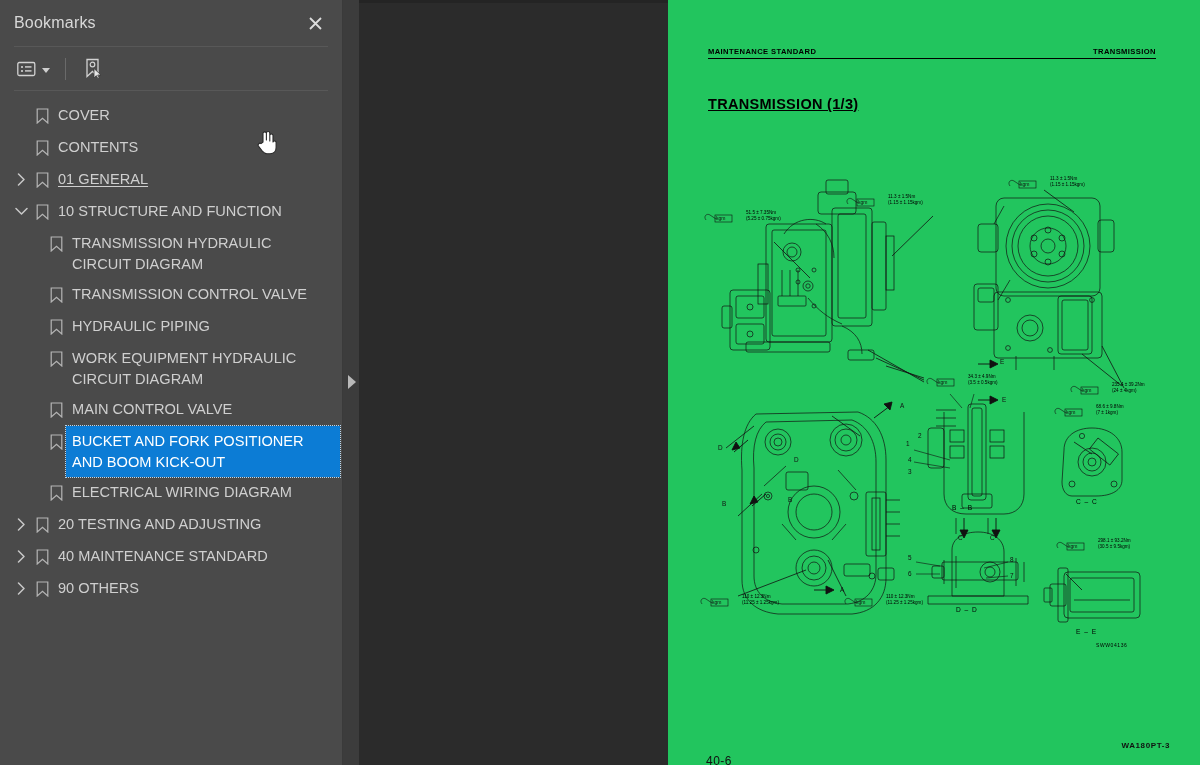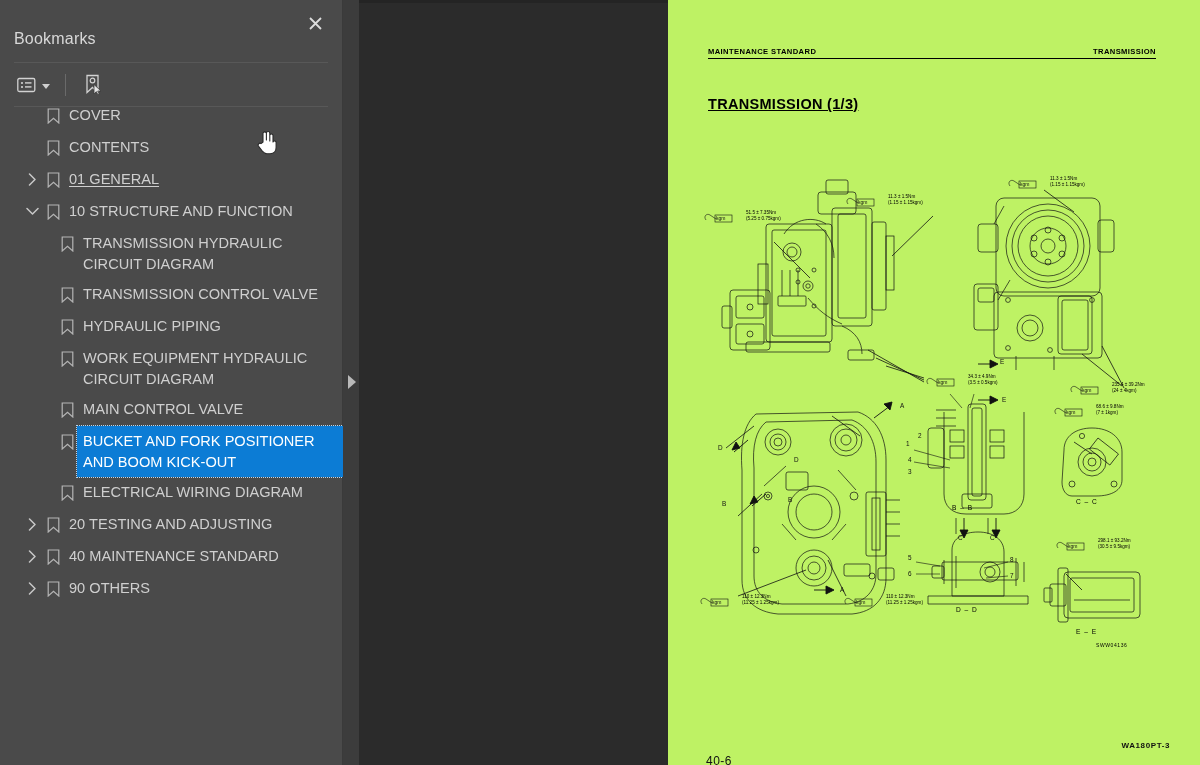--- a/index.html
+++ b/index.html
@@ -14,21 +14,21 @@
   
   .panel{
     position:absolute;left:0;top:0;width:343px;height:765px;
     background:#4a4a4a;
     box-sizing:border-box;
     border-right:1px solid #3a3a3a;
   }
   .panel-header{
     position:relative;height:46px;
     display:flex;align-items:center;
-    padding:16px 12px 0 14px;
+    padding:0 12px 0 14px;
   }
   .panel-title{
     color:#d8d8d8;font-size:16px;letter-spacing:.2px;
   }
   .panel-close{
     position:absolute;right:16px;top:12px;
     width:22px;height:22px;color:#d8d8d8;
     display:flex;align-items:center;justify-content:center;
     cursor:pointer;
   }
@@ -54,21 +54,20 @@
   
   .tree{
     position:absolute;left:0;top:91px;width:343px;height:674px;
     overflow:hidden;padding-top:9px;box-sizing:border-box;
   }
   .node{
     position:relative;display:flex;align-items:flex-start;
     min-height:32px;
     color:#cfcfcf;font-size:14.6px;line-height:21px;
     cursor:pointer;
-    padding-left:11px;
   }
   .node .twisty{
     width:22px;min-width:22px;height:21px;display:flex;align-items:center;justify-content:center;
     margin-top:5px;color:#c8c8c8;
   }
   .node .bm-icon{
     width:20px;min-width:20px;height:21px;display:flex;align-items:center;justify-content:center;
     margin-top:5px;color:#b8b8b8;
   }
   .node .label{
@@ -100,21 +99,21 @@
     position:absolute;left:348px;top:375px;
     width:0;height:0;
     border-top:7px solid transparent;border-bottom:7px solid transparent;
     border-left:8px solid #b9b9b9;
     cursor:pointer;
   }
 
   
   .page{
     position:absolute;left:668px;top:0;width:532px;height:765px;
-    background:#bef264;overflow:hidden;
+    background:#22c55e;overflow:hidden;
   }
   .page-inner{position:absolute;inset:0;}
   .doc-header{
     position:absolute;left:40px;top:47px;width:448px;
     display:flex;justify-content:space-between;align-items:flex-end;
     border-bottom:1.6px solid #000;
     padding-bottom:2px;
     font-size:7.6px;font-weight:bold;letter-spacing:.4px;color:#000;
   }
   .doc-title{

